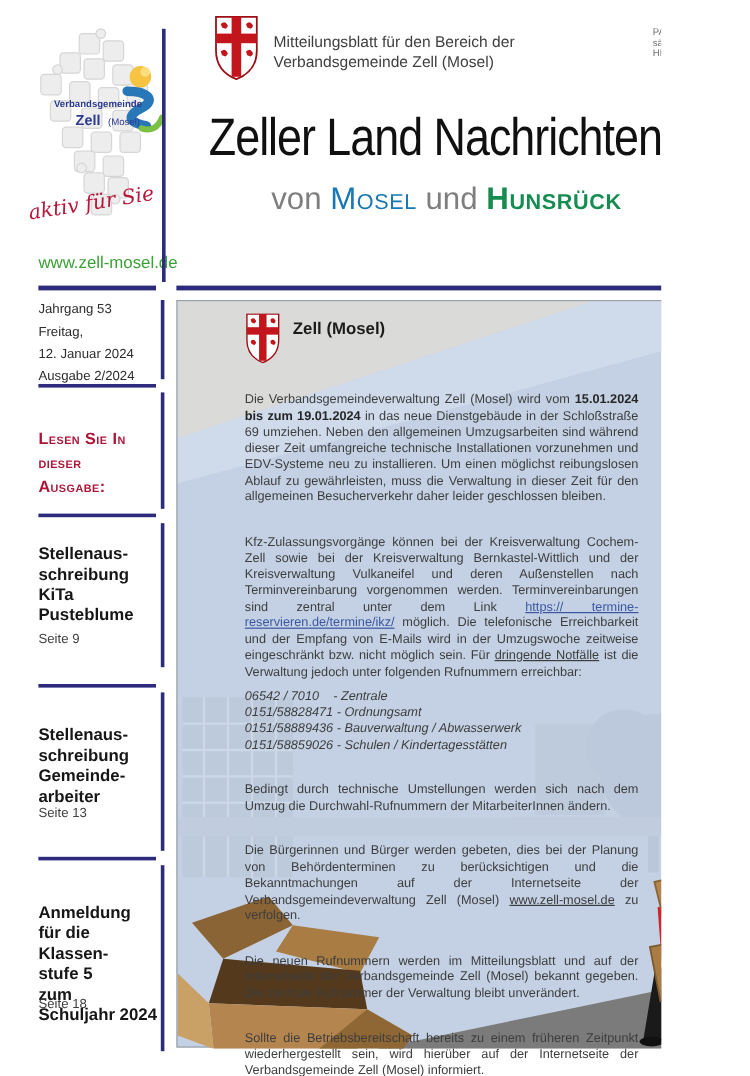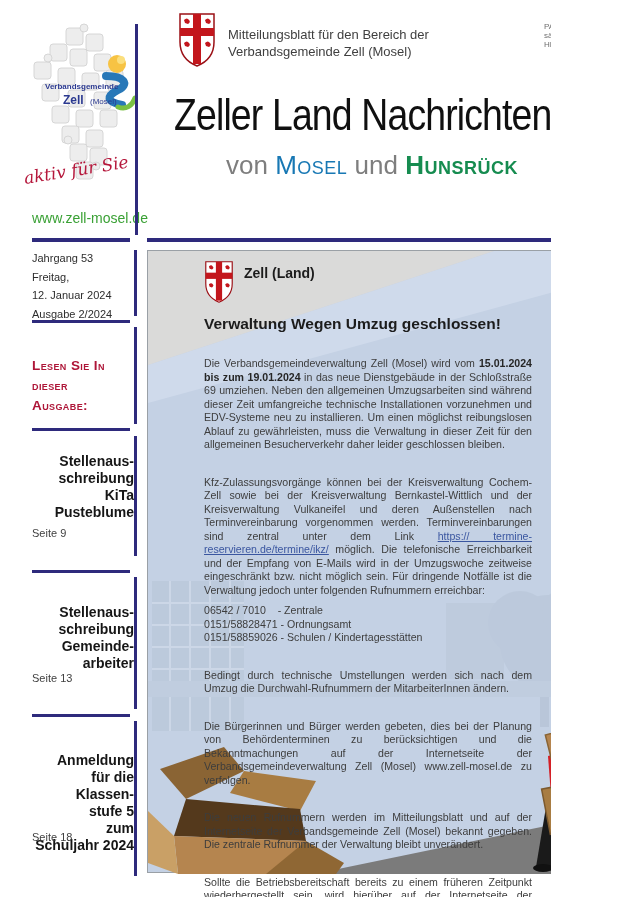--- a/index.html
+++ b/index.html
@@ -28,36 +28,36 @@
   .map-label-main { position:absolute; left:63px; top:93px; font-size:12px; font-weight:bold; color:#2b3990; }
   .map-label-sub { position:absolute; left:90px; top:97px; font-size:8px; color:#2b3990; }
   .slogan { position:absolute; left:24px; top:168px; font-family:"DejaVu Serif", serif; font-style:italic; font-size:17px; color:#b5173b; transform:rotate(-9deg); transform-origin:left center; white-space:nowrap; }
   .website { position:absolute; left:32px; top:210px; font-size:14px; color:#3aa135; }
 
   
   .issue { position:absolute; left:32px; top:249px; font-size:11px; line-height:18.5px; color:#2d2d2d; white-space:pre-line; }
   .srule { position:absolute; left:134px; width:3px; background:#2e2a7c; }
   .sdiv { position:absolute; left:32px; width:98px; height:2.5px; background:#2e2a7c; }
   .toc-heading { position:absolute; left:32px; top:356px; font-size:13.5px; font-weight:bold; font-variant:small-caps; letter-spacing:.4px; color:#ae1638; line-height:20px; white-space:pre-line; }
-  .toc-title { position:absolute; left:32px; width:102px; font-size:14px; font-weight:bold; color:#161616; line-height:17px; white-space:pre-line;text-align:right; }
+  .toc-title { position:absolute; left:32px; width:102px; font-size:14px; font-weight:bold; color:#161616; line-height:17px; white-space:pre-line; }
   .toc-page { position:absolute; left:32px; font-size:11px; color:#3f3f3f; }
 
   
   .main-box { position:absolute; left:147px; top:250px; width:446px; height:623px; background:#c4d1e4; border:1px solid #9aa0a6; }
   .box-art { position:absolute; left:0; top:0; width:446px; height:623px; }
   .box-content { position:absolute; left:0; top:0; width:446px; height:623px; padding:10px 62px 0 56px; }
   .org-header { display:flex; align-items:flex-start; gap:10px; margin-bottom:12px; }
   .org-name { font-size:14px; font-weight:bold; color:#1c1c1c; line-height:18px; padding-top:3px; }
   .article-headline { font-size:15.5px; font-weight:bold; color:#1c1c1c; margin-bottom:9px; }
   .article p { font-size:10.6px; line-height:13.5px; color:#3d3d3d; text-align:justify; margin-bottom:7px; hyphens:auto;margin-top:24px; }
   .article b { color:#262626; }
   .article .ulink { color:#3a56a0; text-decoration:underline; }
-  .article .uline { }
+  .article .uline { text-decoration:underline; }
   .phones { margin:2px 0 7px 0; }
-  .phone-line { font-size:10.6px; line-height:13.5px; color:#3d3d3d; white-space:pre; }
+  .phone-line { font-size:10.6px; line-height:13.5px; color:#3d3d3d; white-space:pre;font-style:italic; }
   .signature { text-align:right; padding-right:16px; font-size:10.8px; line-height:14px; color:#333; }
   .signature .sig-inner { display:inline-block; text-align:left; }
 </style>
 </head>
 <body>
 
 <div id="page">
 
   <div class="imprint">PA sämtl. HH</div>
 
@@ -229,33 +229,33 @@
         <svg width="30" height="42" viewBox="0 0 38 54">
           <path d="M2,1 H36 V29 C36,42 29,49 19,53 C9,49 2,42 2,29 Z" fill="#ffffff" stroke="#9b1016" stroke-width="1.5"></path>
           <rect x="15" y="1" width="8" height="50" fill="#c3161c"></rect>
           <rect x="2" y="15" width="34" height="8" fill="#c3161c"></rect>
           <path d="M6,7 q3,-3 5,0 q2,2 -1,4 l-3,-1 z" fill="#c3161c"></path>
           <path d="M27,7 q3,-3 5,0 q2,2 -1,4 l-3,-1 z" fill="#c3161c"></path>
           <path d="M6,30 q3,-3 5,0 q2,2 -1,4 l-3,-1 z" fill="#c3161c"></path>
           <path d="M27,30 q3,-3 5,0 q2,2 -1,4 l-3,-1 z" fill="#c3161c"></path>
         </svg>
         <div class="org-name">
-          <div>Zell (Land)</div>
+          <div>Zell (Mosel)</div>
         </div>
       </div>
 
-      <div class="article-headline">Verwaltung Wegen Umzug geschlossen!</div>
 
       <p><span>Die Verbandsgemeindeverwaltung Zell (Mosel) wird vom </span><b>15.01.2024 bis zum 19.01.2024</b><span> in das neue Dienstgebäude in der Schloßstraße 69 umziehen. Neben den allgemeinen Umzugsarbeiten sind während dieser Zeit umfangreiche technische Installationen vorzunehmen und EDV-Systeme neu zu installieren. Um einen möglichst reibungslosen Ablauf zu gewährleisten, muss die Verwaltung in dieser Zeit für den allgemeinen Besucherverkehr daher leider geschlossen bleiben.</span></p>
 
       <p><span>Kfz-Zulassungsvorgänge können bei der Kreisverwaltung Cochem-Zell sowie bei der Kreisverwaltung Bernkastel-Wittlich und der Kreisverwaltung Vulkaneifel und deren Außenstellen nach Terminvereinbarung vorgenommen werden. Terminvereinbarungen sind zentral unter dem Link </span><span class="ulink">https:// termine-reservieren.de/termine/ikz/</span><span> möglich. Die telefonische Erreichbarkeit und der Empfang von E-Mails wird in der Umzugswoche zeitweise eingeschränkt bzw. nicht möglich sein. Für </span><span class="uline">dringende Notfälle</span><span> ist die Verwaltung jedoch unter folgenden Rufnummern erreichbar:</span></p>
 
       <div class="phones">
         <div class="phone-line">06542 / 7010    - Zentrale</div>
         <div class="phone-line">0151/58828471 - Ordnungsamt</div>
+        <div class="phone-line">0151/58889436 - Bauverwaltung / Abwasserwerk</div>
         <div class="phone-line">0151/58859026 - Schulen / Kindertagesstätten</div>
       </div>
 
       <p>Bedingt durch technische Umstellungen werden sich nach dem Umzug die Durchwahl-Rufnummern der MitarbeiterInnen ändern.</p>
       <p><span>Die Bürgerinnen und Bürger werden gebeten, dies bei der Planung von Behördenterminen zu berücksichtigen und die Bekanntmachungen auf der Internetseite der Verbandsgemeindeverwaltung Zell (Mosel) </span><span class="uline">www.zell-mosel.de</span><span> zu verfolgen.</span></p>
 
       <p>Die neuen Rufnummern werden im Mitteilungsblatt und auf der Internetseite der Verbandsgemeinde Zell (Mosel) bekannt gegeben. Die zentrale Rufnummer der Verwaltung bleibt unverändert.</p>
 
       <p>Sollte die Betriebsbereitschaft bereits zu einem früheren Zeitpunkt wiederhergestellt sein, wird hierüber auf der Internetseite der Verbandsgemeinde Zell (Mosel) informiert.</p>
 

